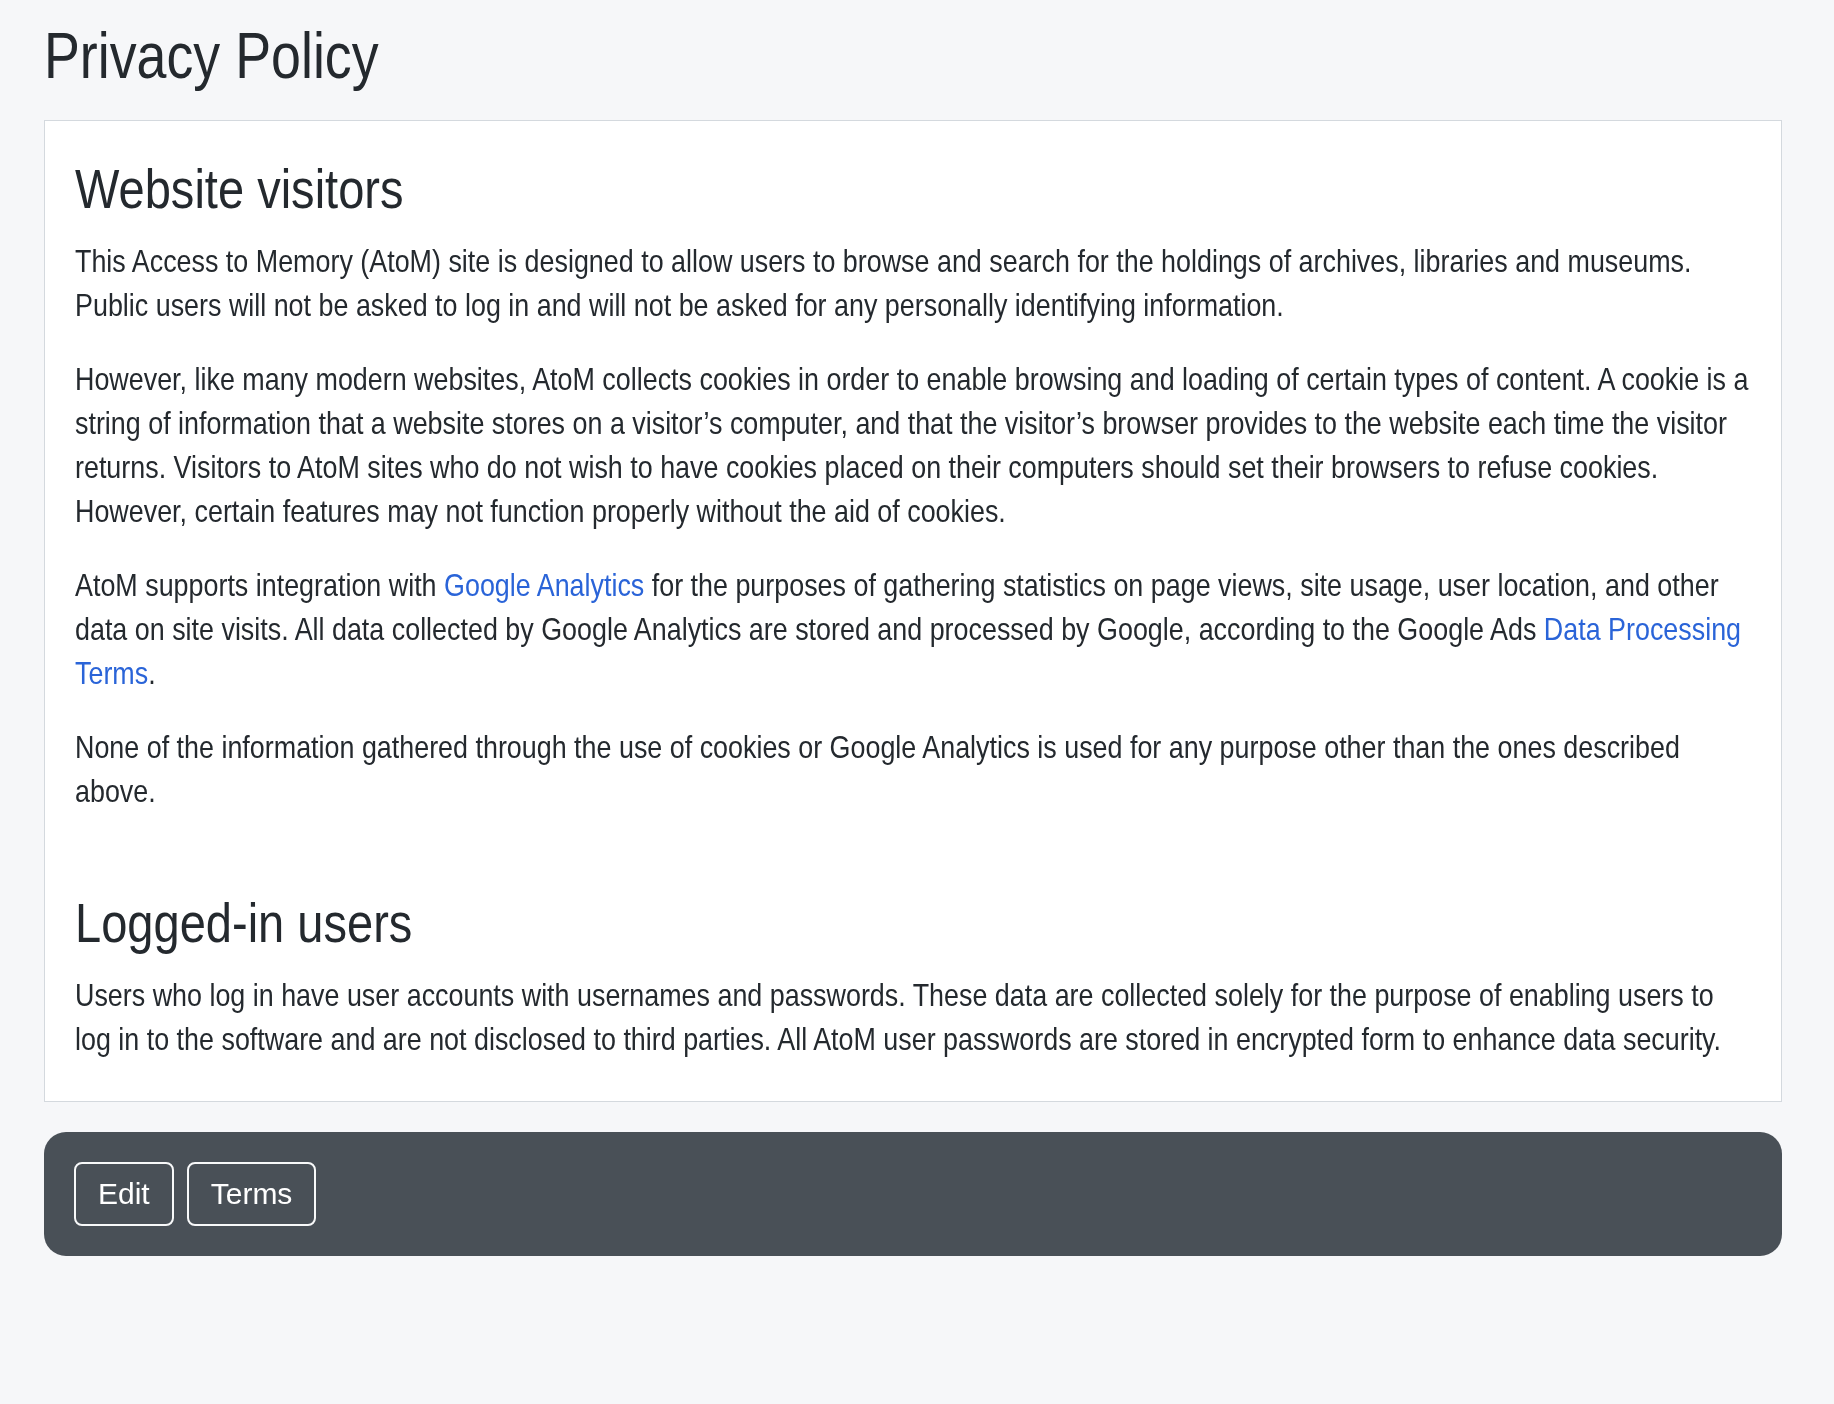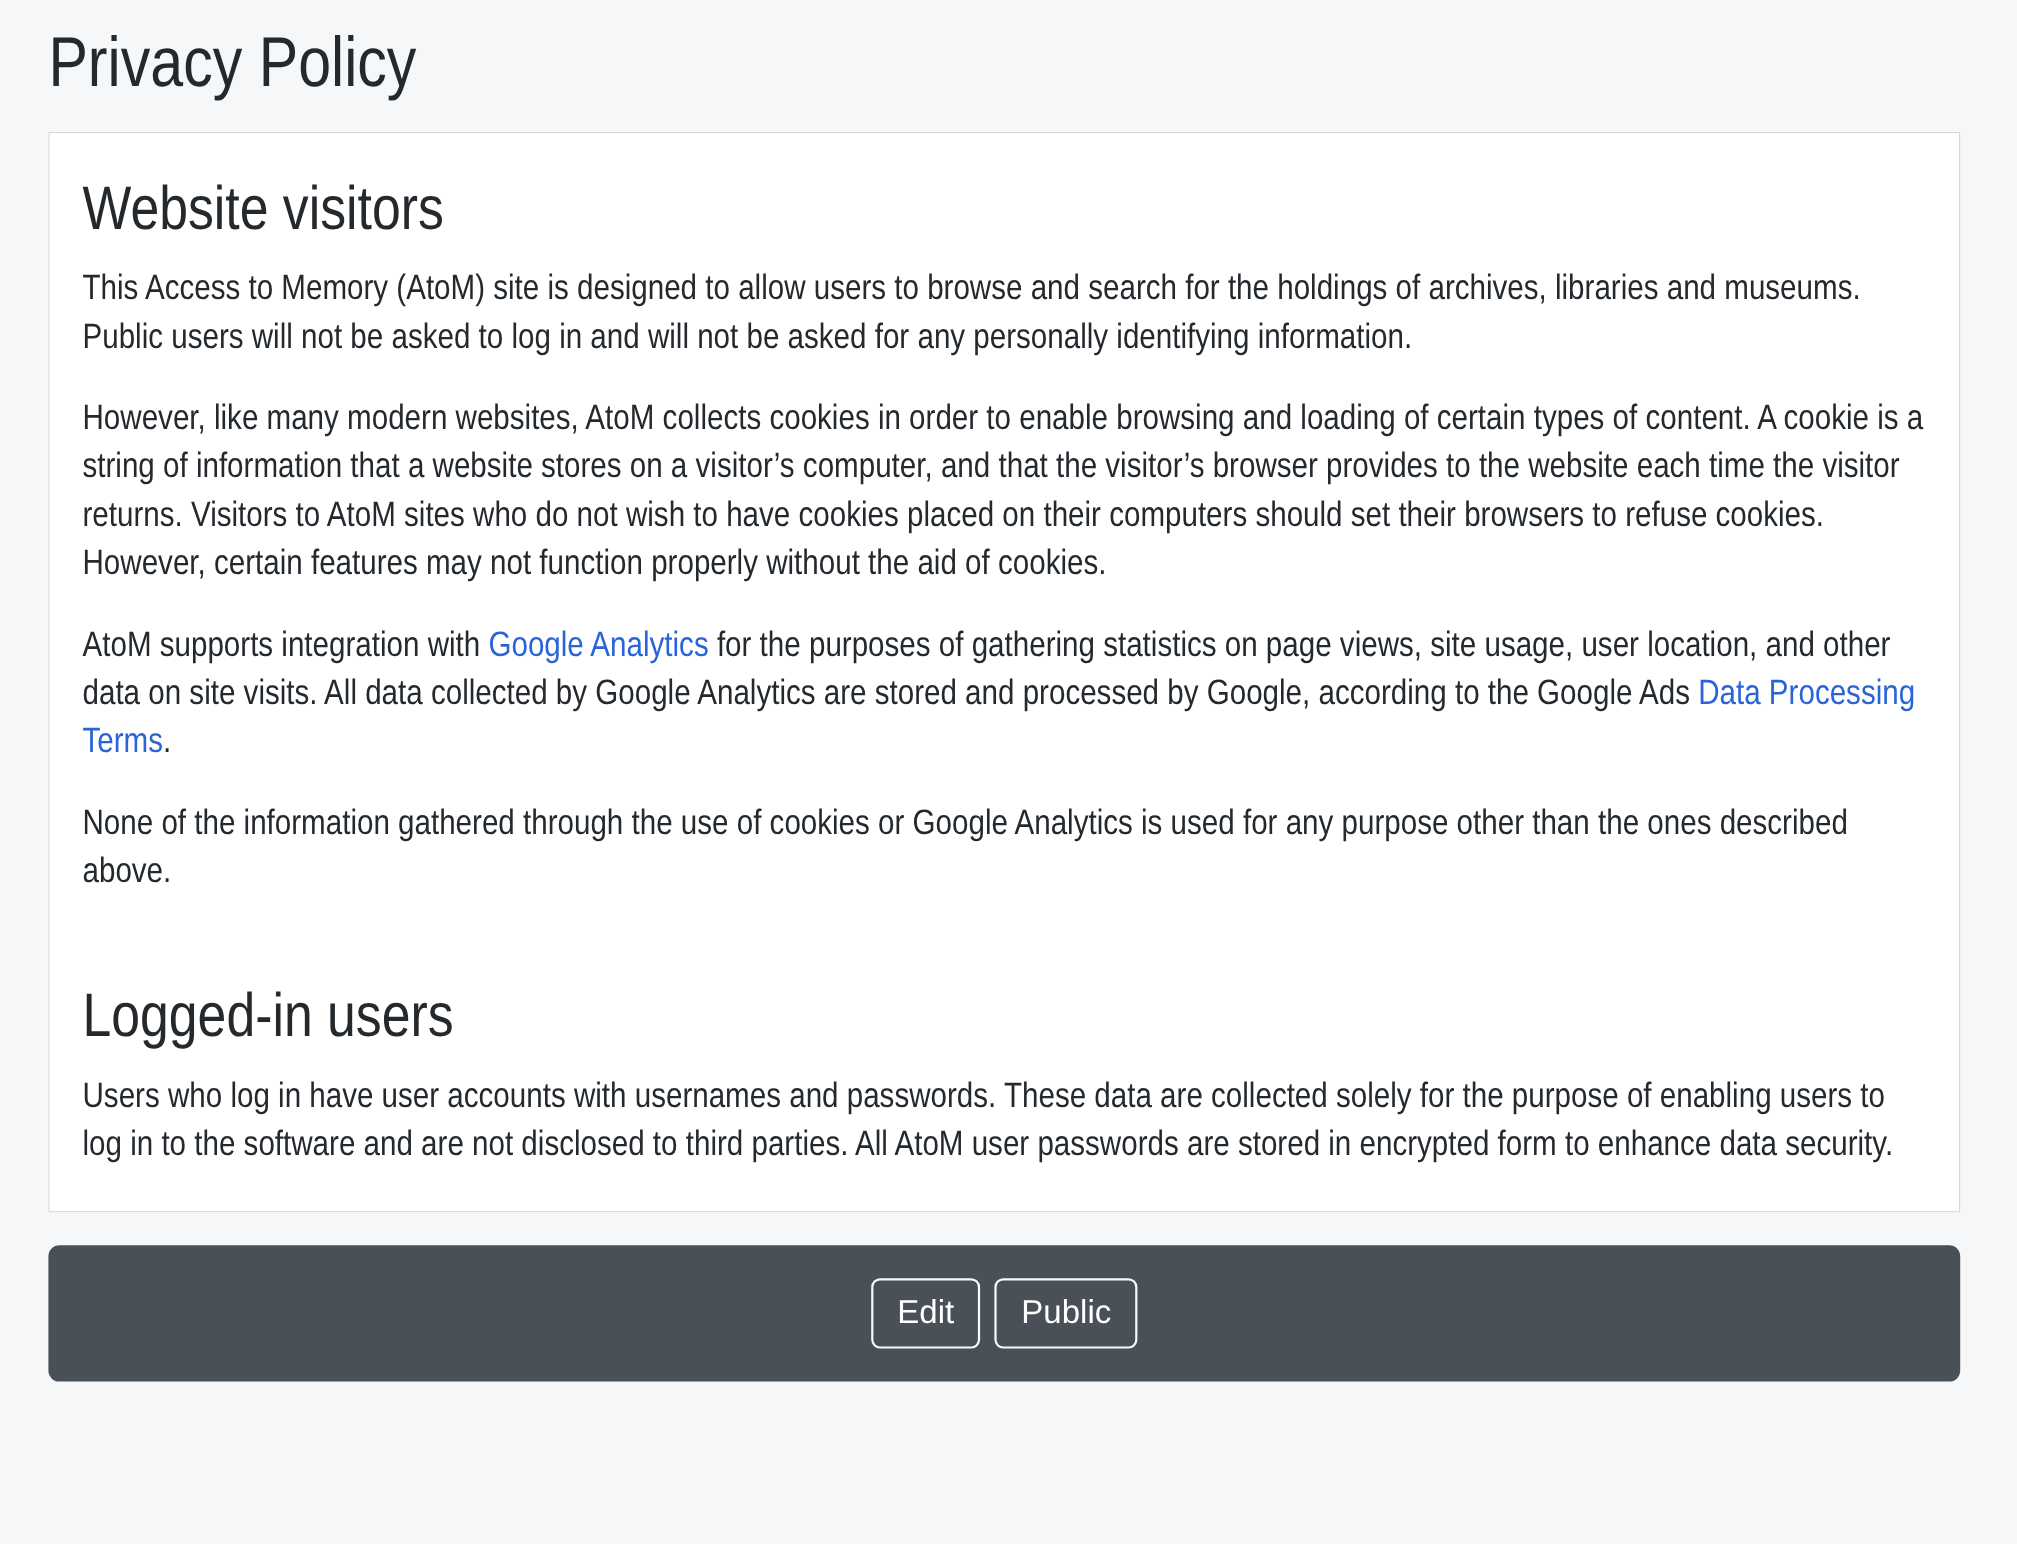--- a/index.html
+++ b/index.html
@@ -56,27 +56,26 @@
     margin-bottom: 0;
   }
   .content-card a {
     color: #2a64d8;
     text-decoration: none;
     cursor: pointer;
   }
   .actions-bar {
     margin-top: 30px;
     background: #495057;
-    border-radius: 10px;
+    border-radius: 22px;
     padding: 30px;
     display: flex;
     align-items: center;
     gap: 13px;
     box-sizing: border-box;
-    justify-content: center;
   }
   .action-btn {
     background: transparent;
     border: 2px solid #f8f9fa;
     border-radius: 8px;
     color: #ffffff;
     font-family: "Liberation Sans", "DejaVu Sans", sans-serif;
     font-size: 30px;
     line-height: 36px;
     padding: 12px 22px;
@@ -103,16 +102,16 @@
     <p class="squeeze">None of the information gathered through the use of cookies or Google Analytics is used for any purpose other than the ones described above.</p>
 
     <h2 class="section-heading second squeeze">Logged-in users</h2>
 
     <p class="squeeze last">Users who log in have user accounts with usernames and passwords. These data are collected solely for the purpose of enabling users to log in to the software and are not disclosed to third parties. All AtoM user passwords are stored in encrypted form to enhance data security.</p>
 
   </div>
 
   <div class="actions-bar">
     <button class="action-btn">Edit</button>
-    <button class="action-btn">Public</button>
+    <button class="action-btn">Terms</button>
   </div>
 
 </div>
 
 </body></html>

